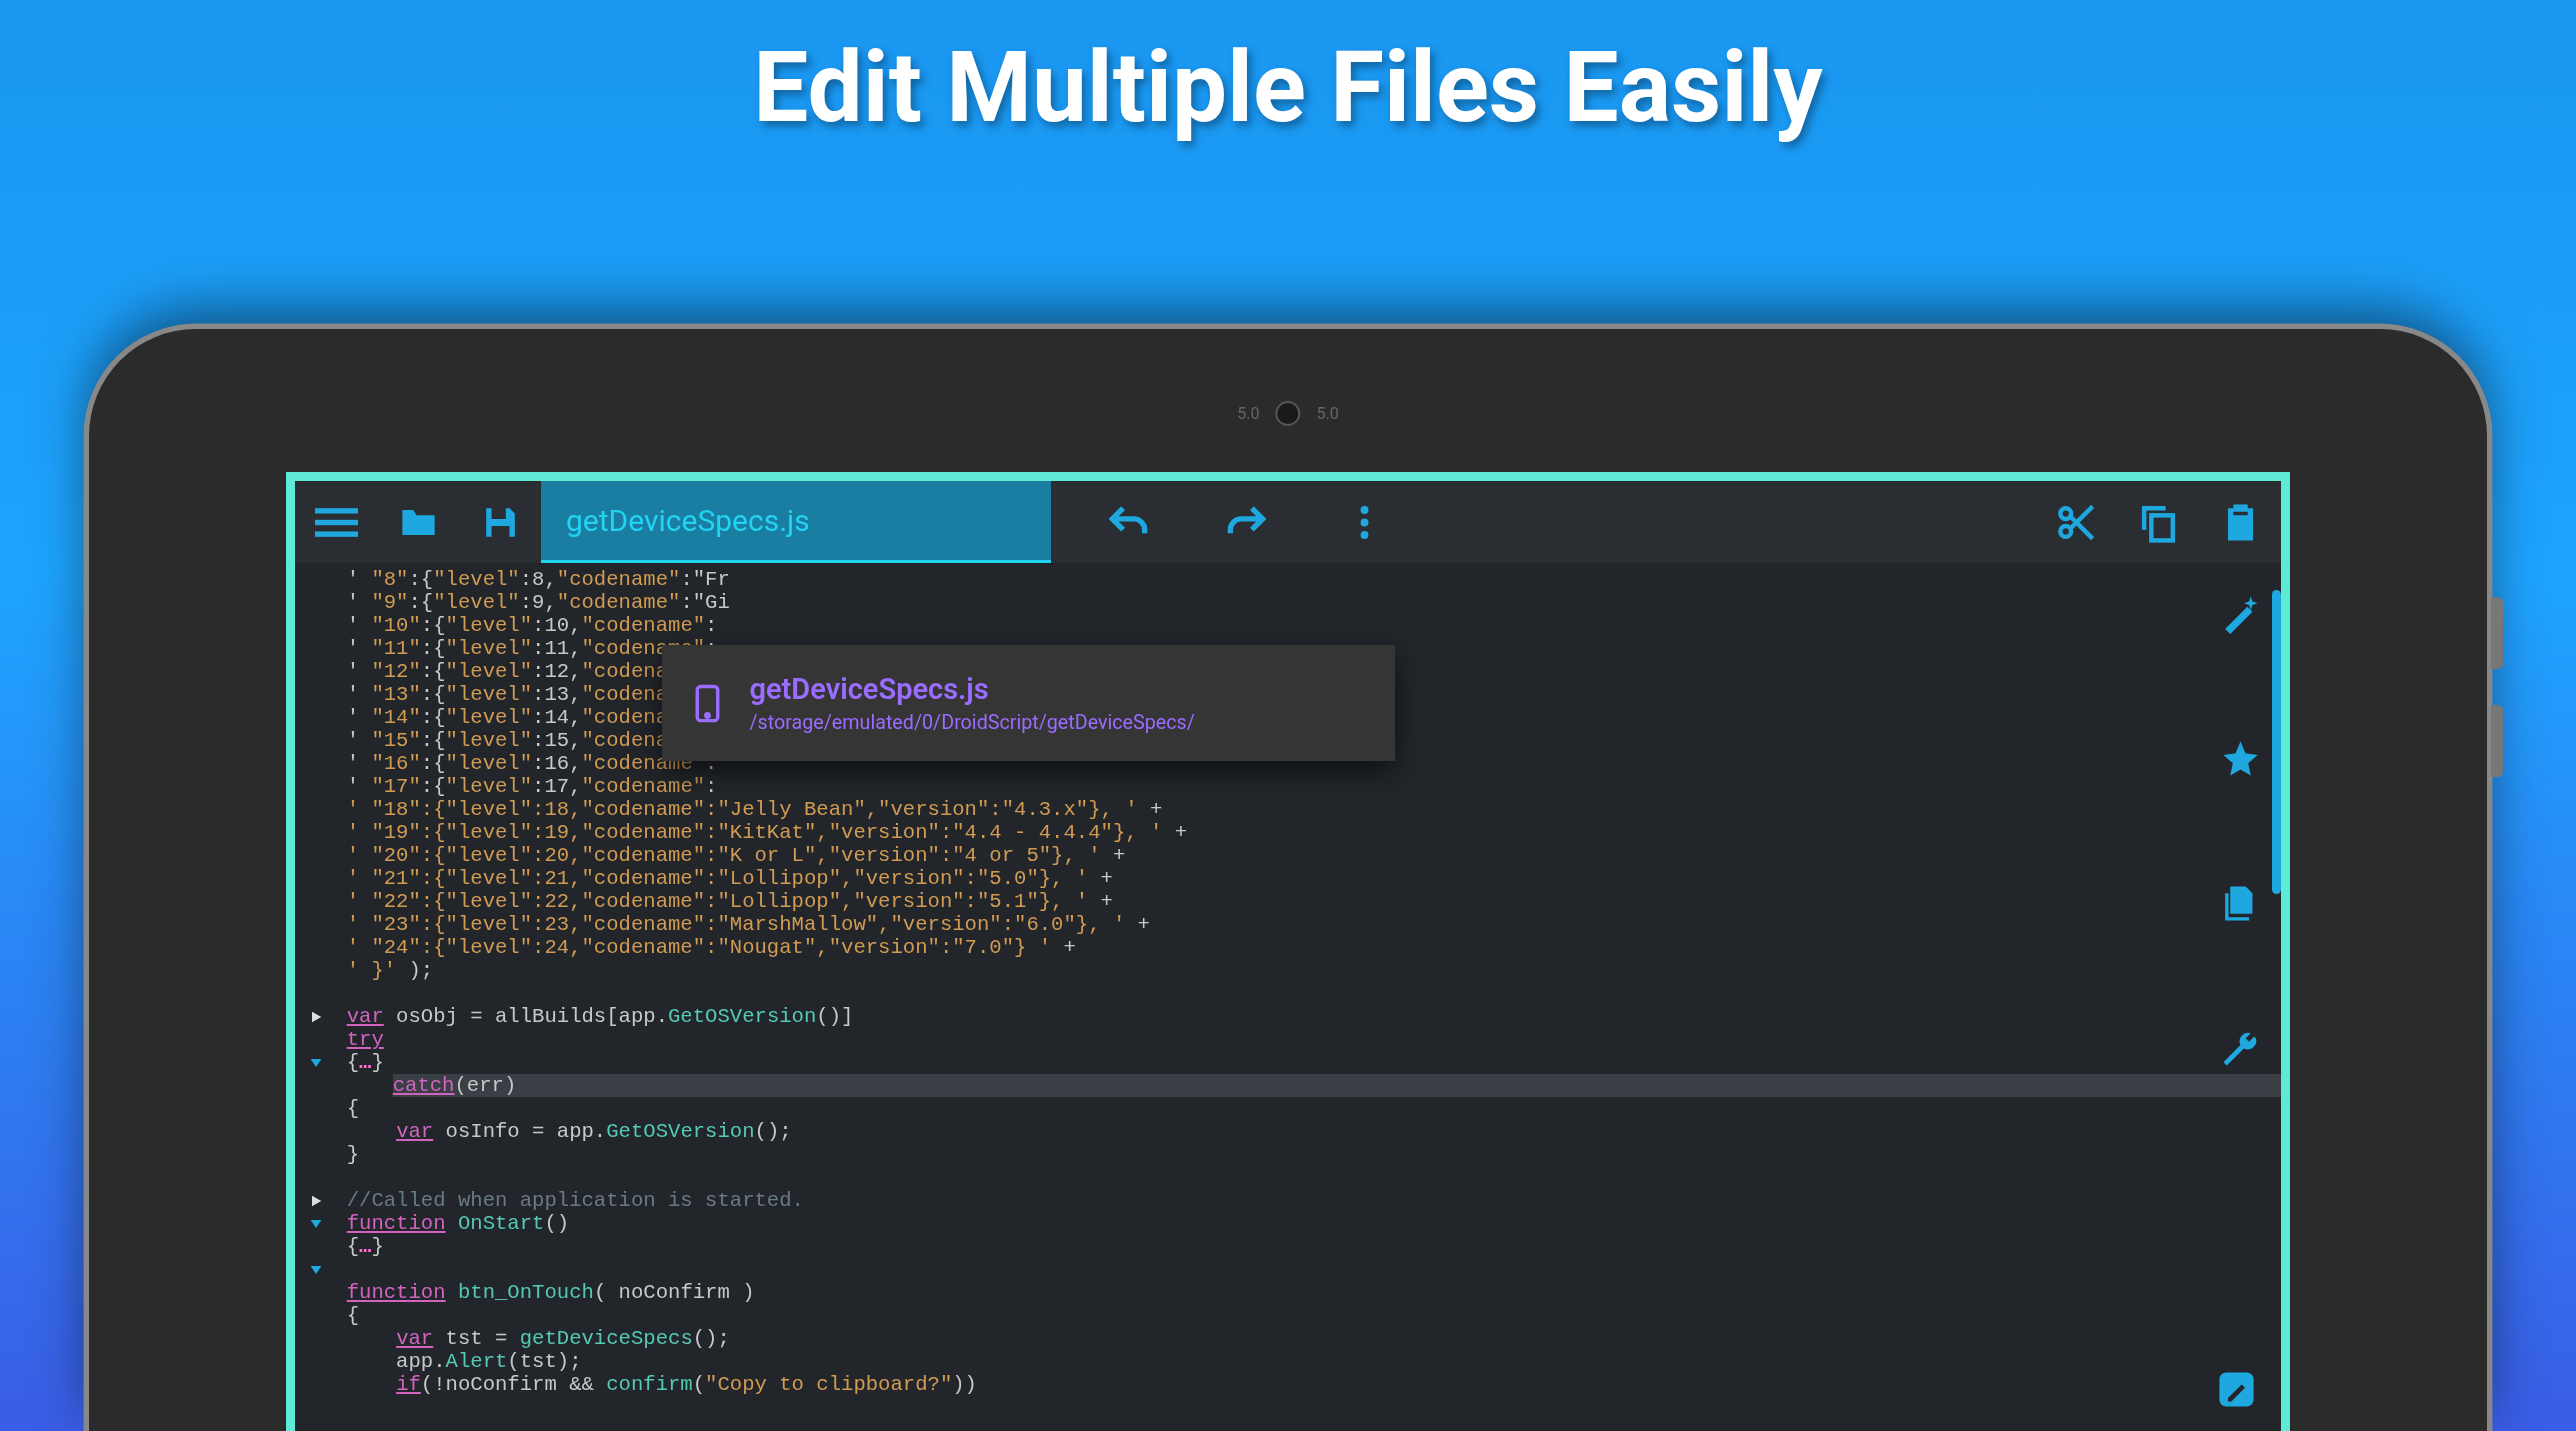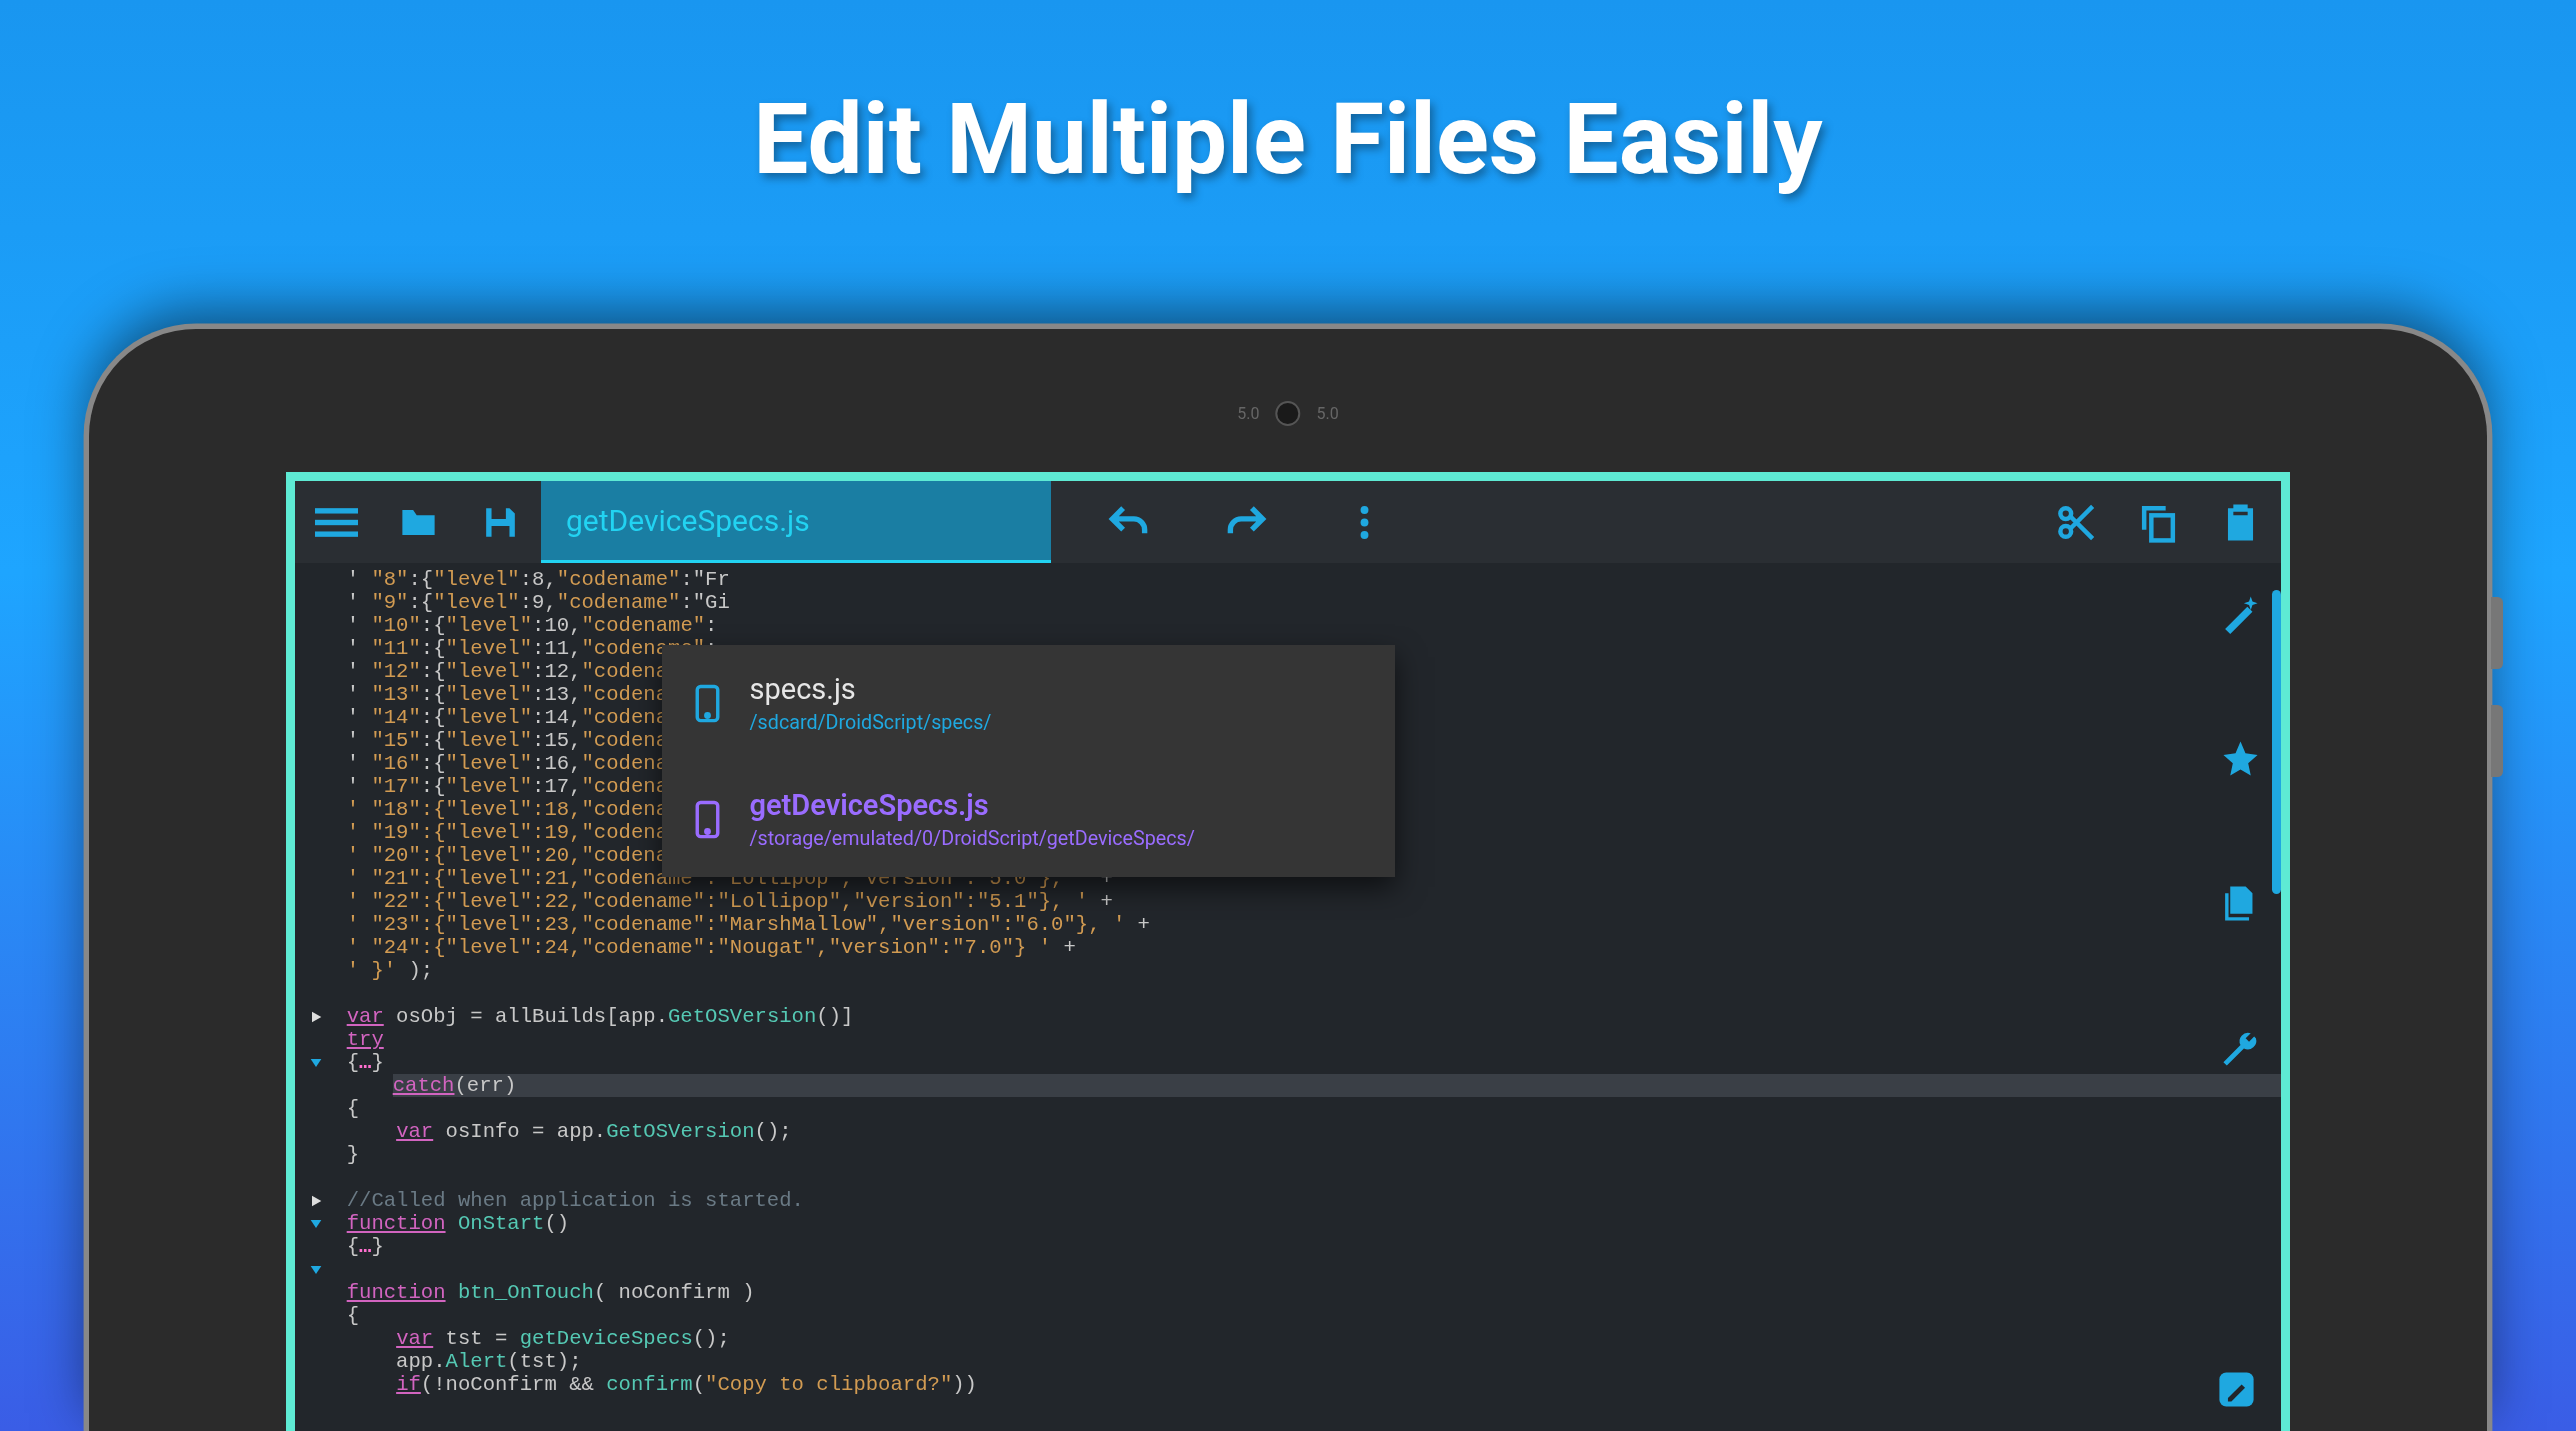--- a/index.html
+++ b/index.html
@@ -9,21 +9,21 @@
   background: linear-gradient(180deg, #1996f0 0%, #1ea5ff 40%, #3a5de6 100%);
   font-family: -apple-system, BlinkMacSystemFont, "Segoe UI", Roboto, sans-serif;
   overflow: hidden;
   position: relative;
 }
 .headline {
   text-align: center;
   color: #fff;
   font-size: 98px;
   font-weight: 700;
-  padding-top: 82px;
+  padding-top: 30px;
   text-shadow: 3.6px 5.4px 9px rgba(0,0,0,0.35);
 }
 .tablet-frame {
   position: absolute;
   left: 89px;
   right: 89px;
   bottom: 0;
   height: 1102px;
   background: #2b2b2b;
   border-radius: 107px 107px 0 0;
@@ -352,32 +352,20 @@
         <div class="rail-btn rail-bottom">
           <svg viewBox="0 0 24 24" fill="currentColor">
               <rect x="2" y="2" width="20" height="20" rx="4"></rect>
               <path d="M7 17l8-8 2 2-8 8H7z" fill="#22262b"></path>
             </svg>
         </div>
       </div>
 
       <div class="file-dropdown">
         <div class="dd-item">
-          <div class="dd-icon">
-            <svg viewBox="0 0 24 24" fill="none" stroke="currentColor" stroke-width="2">
-                <rect x="6" y="2" width="12" height="20" rx="2"></rect>
-                <circle cx="12" cy="19" r="1" fill="currentColor"></circle>
-              </svg>
-          </div>
-          <div class="dd-text">
-            <div class="dd-name">specs.js</div>
-            <div class="dd-path">/sdcard/DroidScript/specs/</div>
-          </div>
-        </div>
-        <div class="dd-item">
           <div class="dd-icon sel">
             <svg viewBox="0 0 24 24" fill="none" stroke="currentColor" stroke-width="2">
                 <rect x="6" y="2" width="12" height="20" rx="2"></rect>
                 <circle cx="12" cy="19" r="1" fill="currentColor"></circle>
               </svg>
           </div>
           <div class="dd-text">
             <div class="dd-name sel">getDeviceSpecs.js</div>
             <div class="dd-path sel">/storage/emulated/0/DroidScript/getDeviceSpecs/</div>
           </div>

